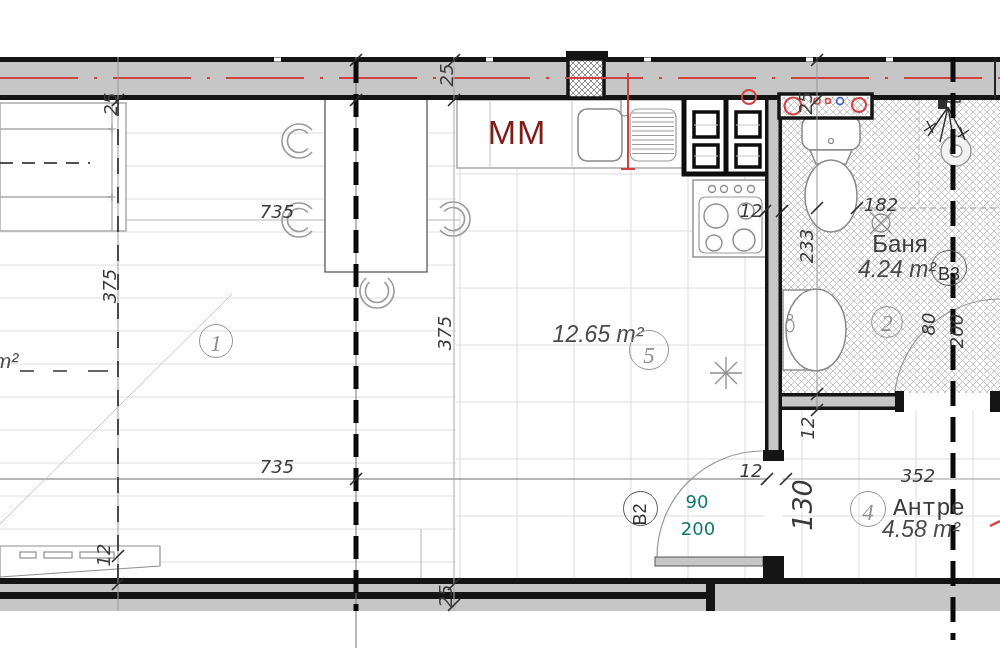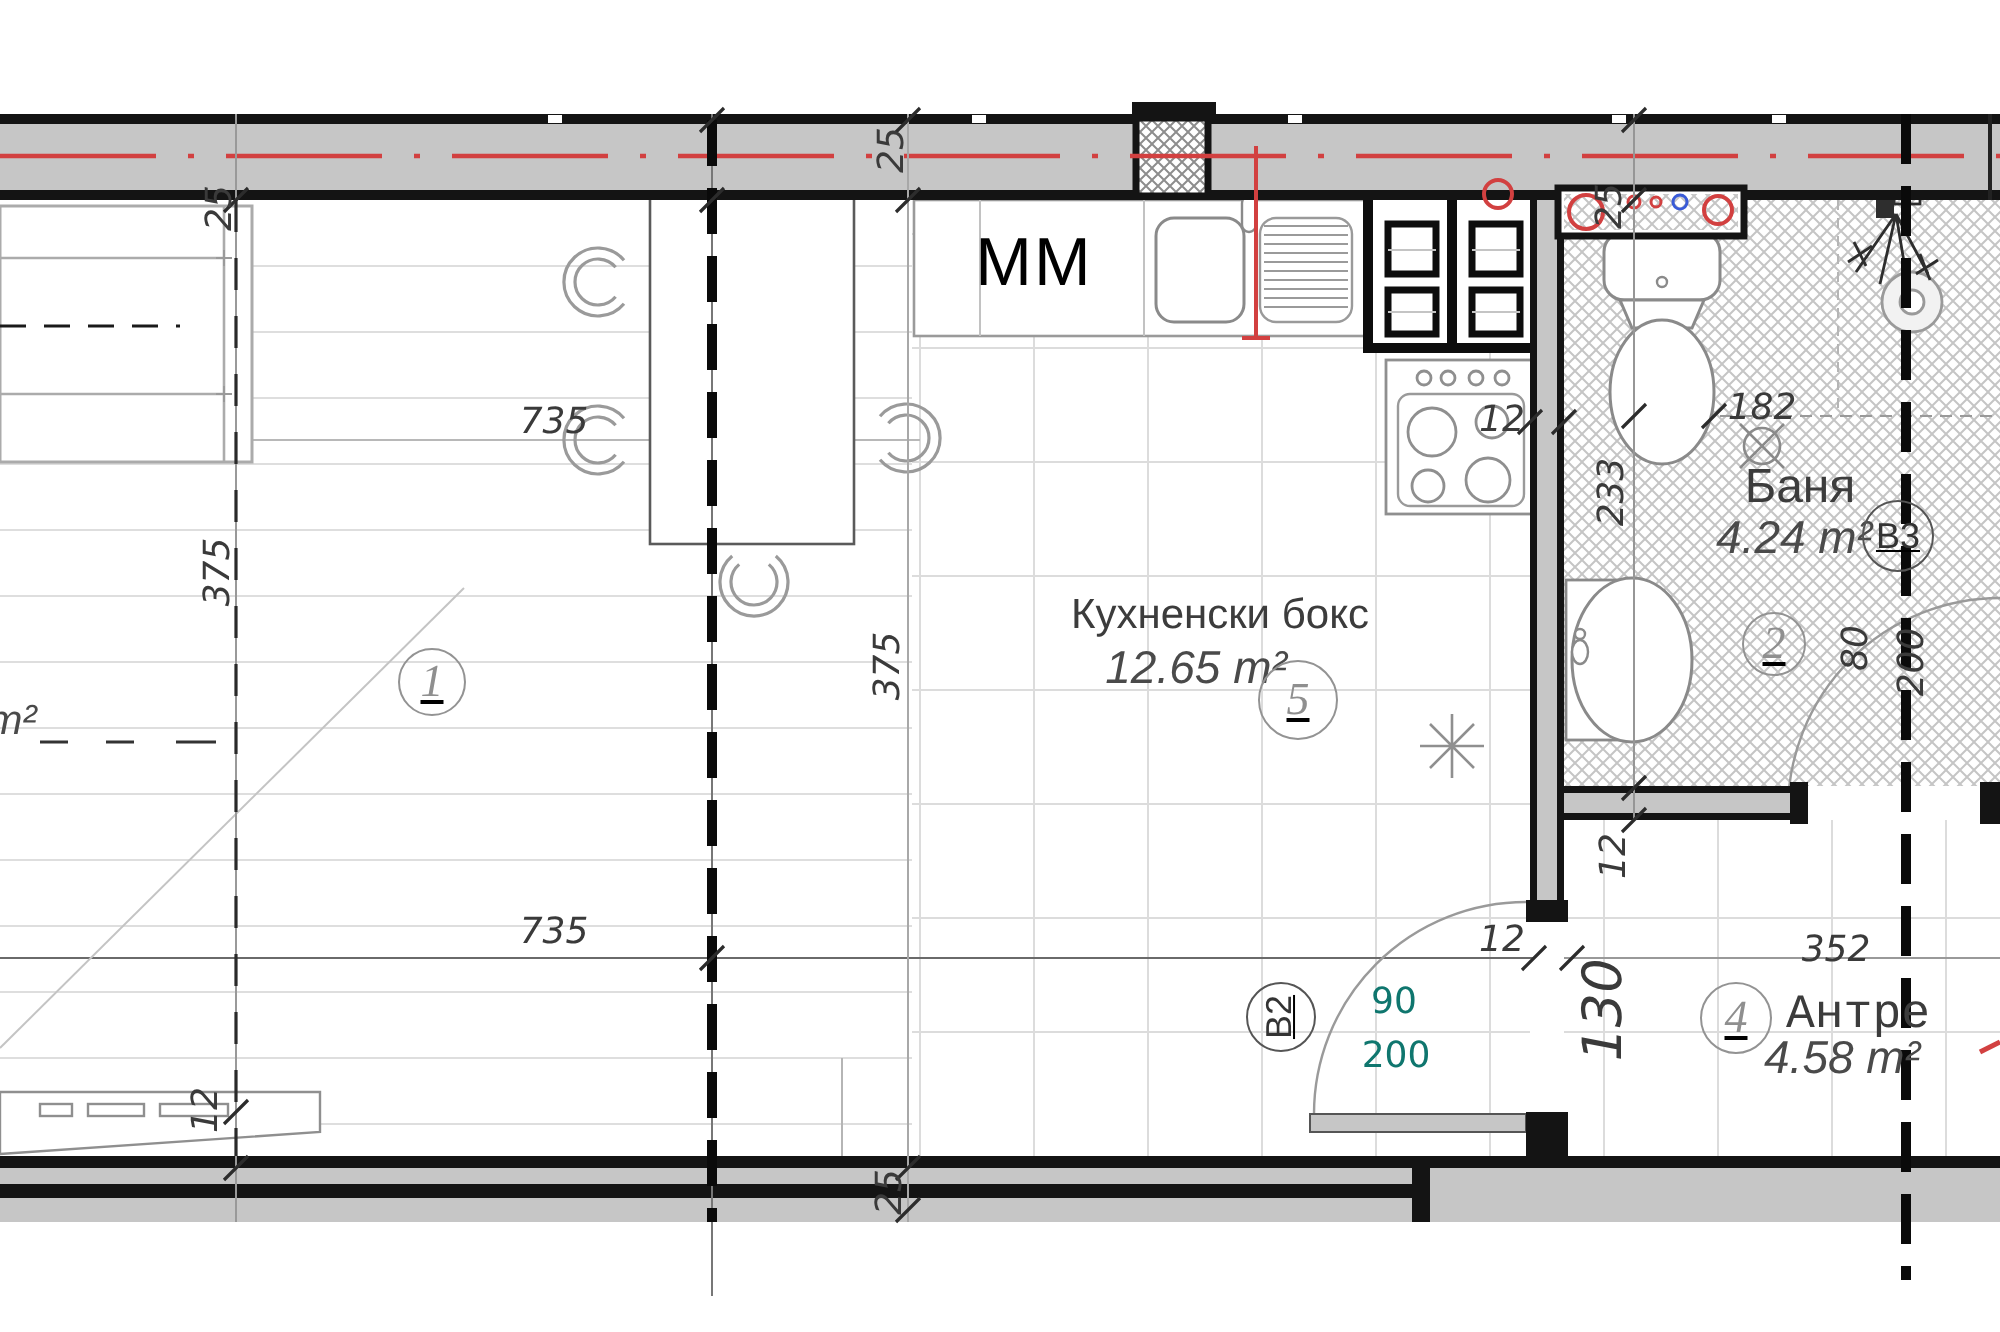--- a/index.html
+++ b/index.html
@@ -6,29 +6,29 @@
   #plan{
     position:relative;width:1000px;height:666px;background:#ffffff;overflow:hidden;
     font-family:"Liberation Sans",sans-serif;
   }
   #plan svg{position:absolute;left:0;top:0;}
   .lbl{position:absolute;white-space:nowrap;color:#3c3c3c;transform:translate(-50%,-50%);}
   .room-label{font-size:21px;}
   .room-label.big{font-size:24px;}
   .living-label{font-size:25px;transform:none;}
   .area-label{font-style:italic;font-size:23px;color:#4a4a4a;}
-  .mm-label{font-size:34px;color:#000000;letter-spacing:1px;}
+  .mm-label{font-size:34px;color:#7f1d1d;letter-spacing:1px;}
   .dim{
     position:absolute;white-space:nowrap;font-family:"DejaVu Sans",sans-serif;
     font-style:italic;font-size:18px;color:#3a3a3a;
   }
   .dim.up{font-style:normal;color:#0f766e;}
   .marker-circle{
     position:absolute;border:1.4px solid #939393;border-radius:50%;
-    display:flex;align-items:center;justify-content:center;background:transparent;text-decoration:underline;
+    display:flex;align-items:flex-end;justify-content:center;background:transparent;
   }
   .marker-circle .num{
     font-family:"Liberation Serif",serif;font-style:italic;font-size:23px;color:#8f8f8f;
   }
   .marker-circle.door{border-color:#555;}
   .marker-circle .door-id{font-family:"Liberation Sans",sans-serif;font-size:18px;color:#333;}
   .rot-90{transform:rotate(-90deg);}
 </style>
 </head>
 <body>
@@ -230,21 +230,20 @@
       <path d="M953 57V640" stroke="#0a0a0a" stroke-width="5" stroke-dasharray="25 11"></path>
     </g>
 
     <g stroke="#2c2c2c" stroke-width="1.6" fill="none">
       <path d="M350 66L362 54M350 106L362 94M448 66L460 54M448 106L460 94M112 106L124 94M811 66L823 54M811 106L823 94M448 590L460 578M448 611L460 599M112 590L124 578M112 562L124 550M761 485L773 473M780 485L792 473M350 485L362 473M759 217L771 205M776 217L788 205M811 400L823 388M811 416L823 404M811 214L823 202M851 214L863 202"></path>
     </g>
   </svg>
 
   <div class="lbl area-label" style="left:6px;top:361px;font-size:21px;">m²</div>
 
-  <div class="lbl room-label" style="left:610px;top:308px;">Кухненски бокс</div>
   <div class="lbl area-label" style="left:598px;top:334px;">12.65 m²</div>
 
   <div class="lbl room-label big" style="left:900px;top:244px;">Баня</div>
   <div class="lbl area-label" style="left:897px;top:269px;">4.24 m²</div>
 
   <div class="lbl room-label big" style="left:929px;top:508px;font-family:Liberation Mono, monospace;">Антре</div>
   <div class="lbl area-label" style="left:921px;top:529px;">4.58 m²</div>
 
   <div class="lbl mm-label" style="left:517px;top:132px;">MM</div>
 

